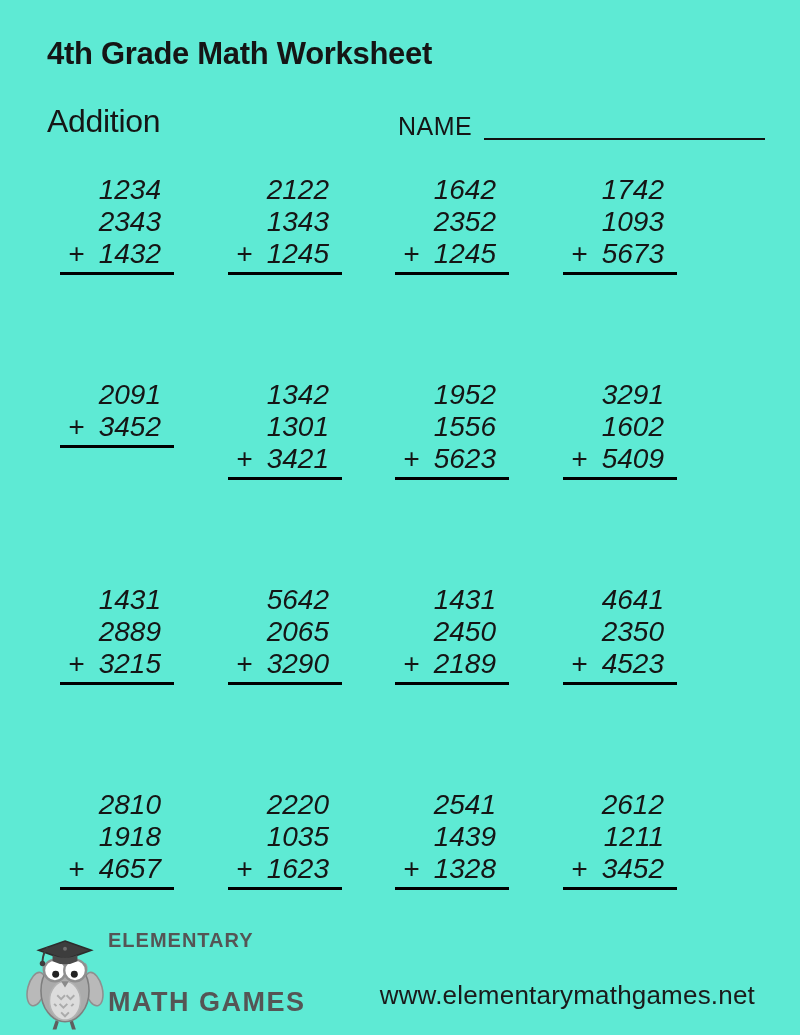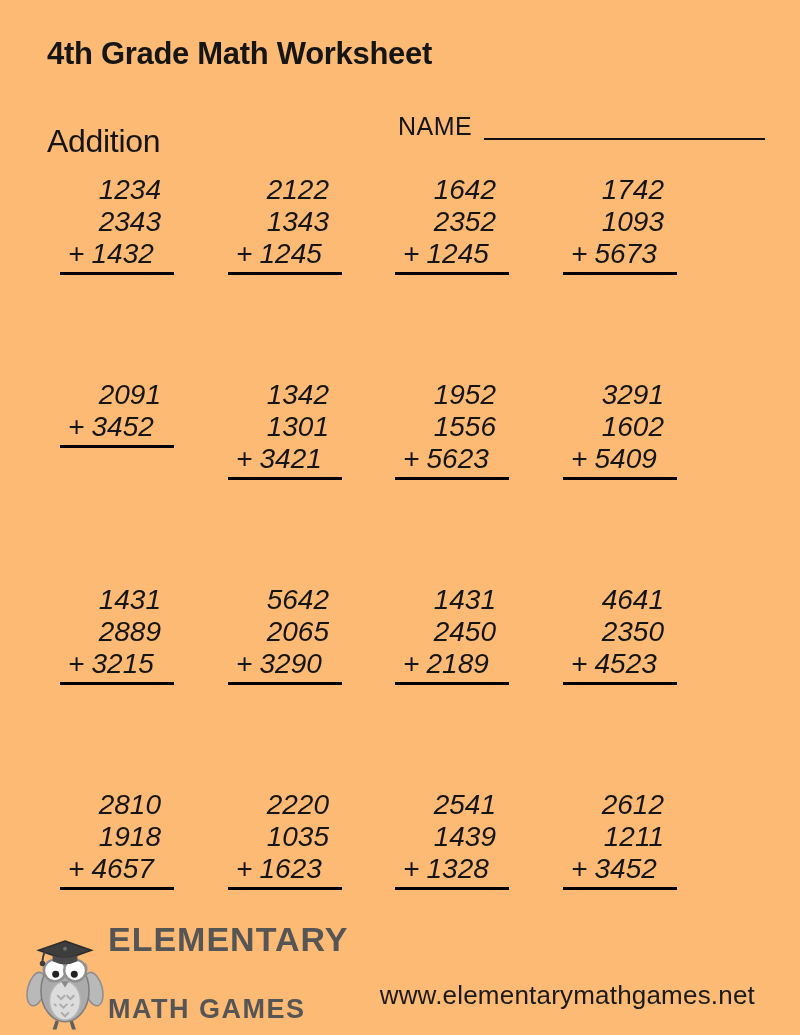--- a/index.html
+++ b/index.html
@@ -11,39 +11,38 @@
     width: 800px;
     height: 1035px;
     position: relative;
     overflow: hidden;
     font-family: "Liberation Sans", sans-serif;
     color: #151515;
   }
   .page {
     position: absolute;
     inset: 0;
-    background: #fdba74;
+    background: #5eead4;
   }
   .title {
     position: absolute;
     left: 47px;
     top: 36px;
     font-size: 31px;
     font-weight: 600;
     letter-spacing: -0.3px;
     white-space: nowrap;
   }
   .section-label {
     position: absolute;
     left: 47px;
     top: 103px;
     font-size: 32px;
     font-weight: 500;
     letter-spacing: -0.3px;
-    margin-top: 20px;
   }
   .name-row {
     position: absolute;
     left: 398px;
     top: 112px;
     display: flex;
     align-items: center;
   }
   .name-label {
     font-size: 25px;
@@ -81,21 +80,20 @@
     justify-content: space-between;
     align-items: baseline;
     line-height: 32px;
     height: 32px;
   }
   .plus {
     padding-left: 8px;
   }
   .sum-row .num {
     flex: 1;
-    text-align: center;
   }
   .rule {
     border-top: 3px solid #000;
     margin-top: 2px;
   }
   .footer-logo {
     position: absolute;
     left: 26px;
     bottom: 4px;
     display: flex;
@@ -107,21 +105,21 @@
     flex: 0 0 auto;
   }
   .logo-text {
     margin-left: 4px;
     font-weight: bold;
     color: #555555;
     line-height: 1.05;
     transform: translateY(-6px);
   }
   .logo-line1 {
-    font-size: 34px;
+    font-size: 20px;
     letter-spacing: 1px;
   }
   .logo-line2 {
     font-size: 27px;
     letter-spacing: 1.5px;
     margin-top: 37px;
   }
   .url {
     position: absolute;
     right: 45px;

